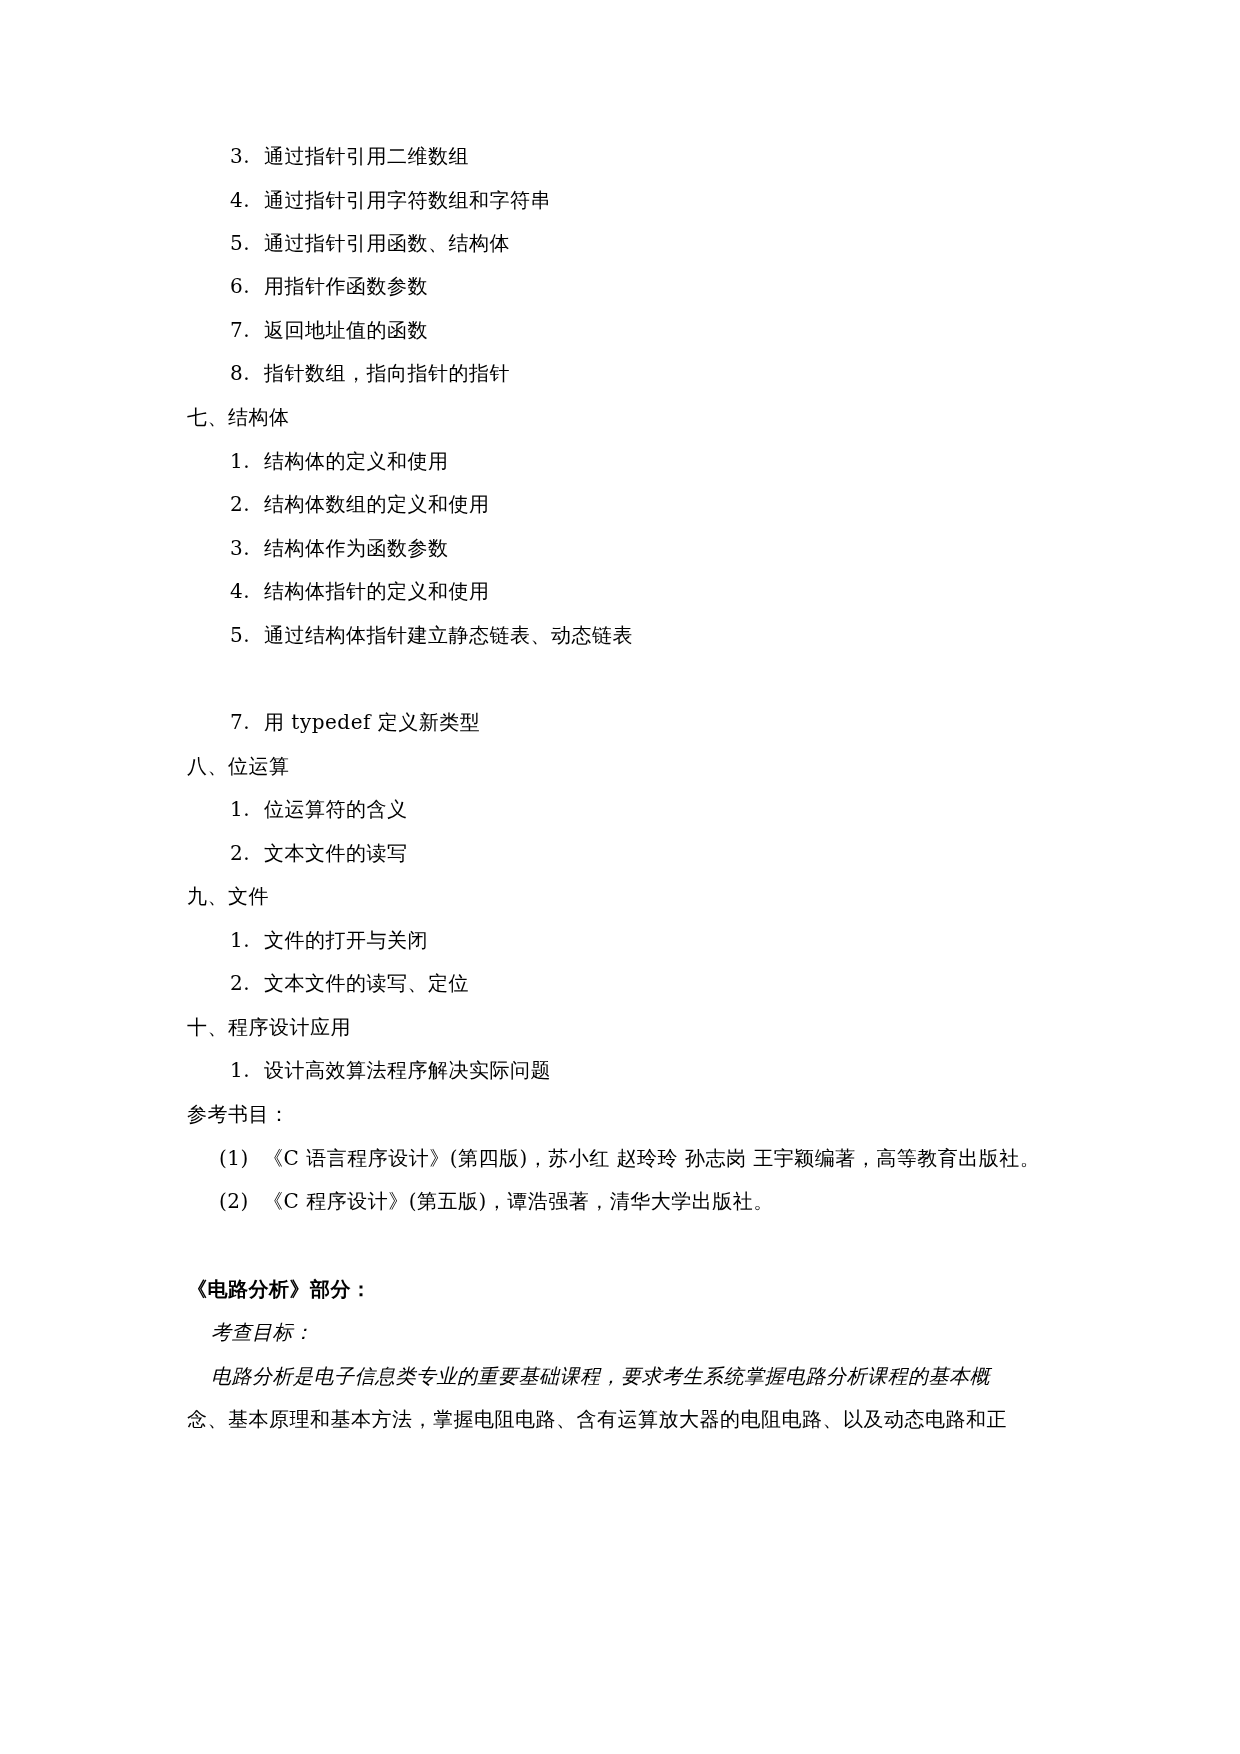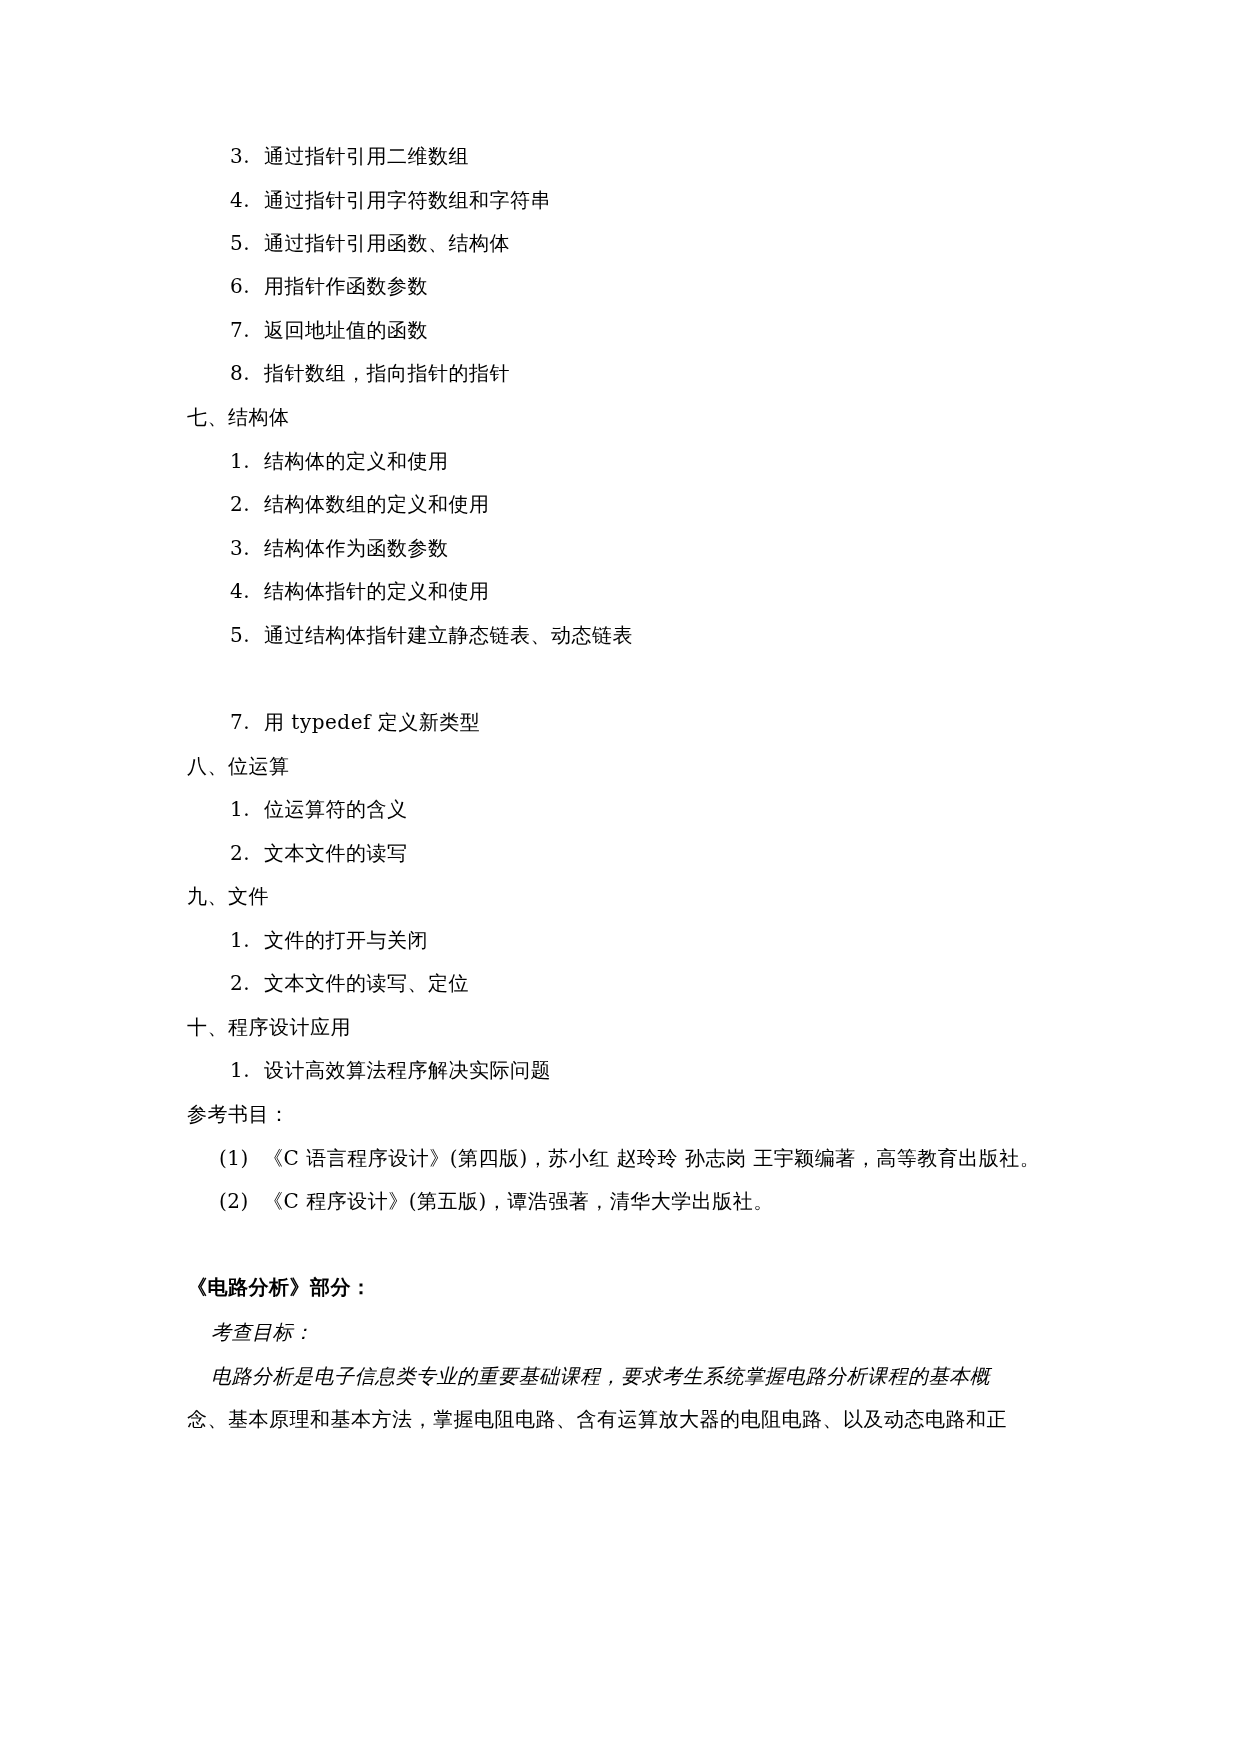--- a/index.html
+++ b/index.html
@@ -31,21 +31,21 @@
     }
     .sub { left: 230px; }
     .head { left: 187px; }
     .ref { left: 187px; margin-left: 32px; }
     .num {
       display: inline-block;
       width: 34px;
     }
     .bold {
       font-weight: bold;
-      font-family: Liberation Mono, monospace;
+      font-family: Liberation Sans, sans-serif;
     }
     .para-indent { left: 211px; font-style: italic; }
     .para-wrap { left: 187px; }
   </style>
 </head>
 <body>
 
 <div class="page">
 
   <div class="line sub" style="top:144px">

